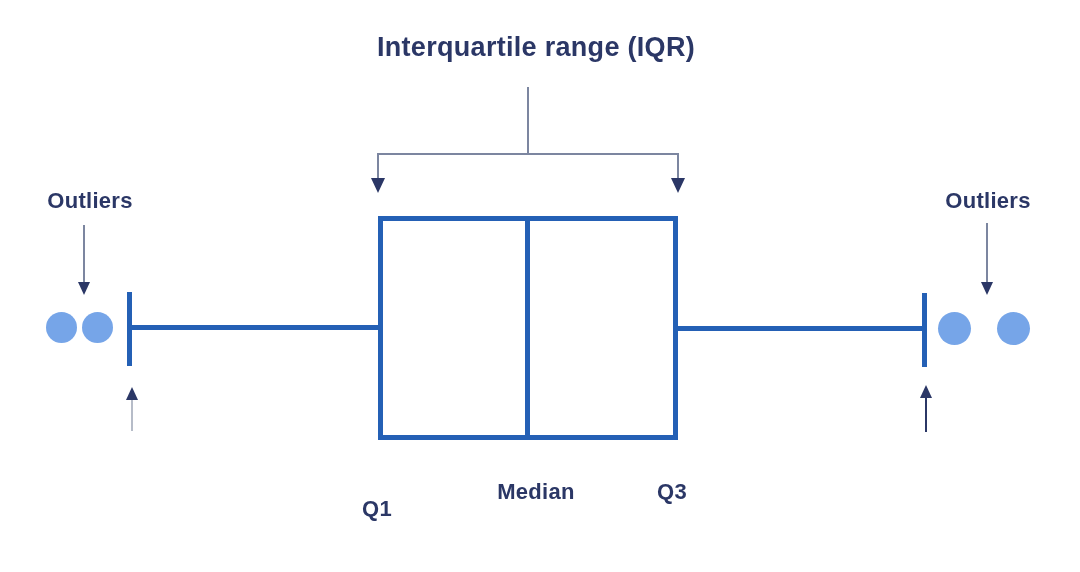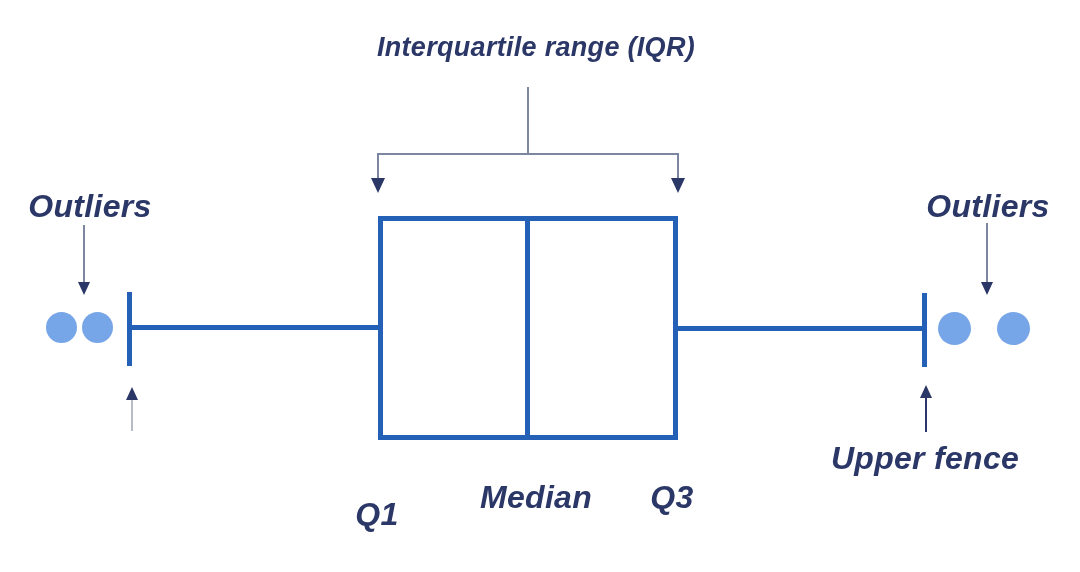--- a/index.html
+++ b/index.html
@@ -1,25 +1,24 @@
 <!DOCTYPE html>
 <html style="--navy: #2b3766; --blue: #2460b5; --lightblue: #76a5e8; --line: #7c86a0; --grayshaft: #b6bcc8; --background: #ffffff;"><head>
 <meta charset="utf-8">
 <style>
   html,body { margin:0; padding:0; background:#ffffff; }
   .canvas {
     position:relative; width:1080px; height:572px;
     background:var(--background,#ffffff); overflow:hidden;
     font-family:"Liberation Sans", sans-serif;
-    font-style:italic;
   }
   
   .label {
     position:absolute; transform:translateX(-50%);
-    color:var(--navy,#2b3766); font-size:32px; font-weight:600;
+    color:var(--navy,#2b3766); font-size:22px; font-weight:600;
     letter-spacing:0.3px; white-space:nowrap; line-height:1;
   }
   .title            { left:536px; top:34px; font-size:27px; }
   .outliers-left    { left:90px;  top:190px; }
   .outliers-right   { left:988px; top:190px; }
   .lower-fence-lb   { left:130px; top:442px; }
   .upper-fence-lb   { left:925px; top:442px; }
   .q1-lb            { left:377px; top:498px; }
   .median-lb        { left:536px; top:481px; }
   .q3-lb            { left:672px; top:481px; }
@@ -95,21 +94,20 @@
   <div class="thin out-shaft-l"></div>
   <div class="head down sm out-head-l"></div>
 
   <div class="label outliers-right">Outliers</div>
   <div class="thin out-shaft-r"></div>
   <div class="head down sm out-head-r"></div>
 
   <div class="thin lf-shaft"></div>
   <div class="head up lf-head"></div>
 
-  <div class="label upper-fence-lb">Upper fence</div>
   <div class="thin uf-shaft"></div>
   <div class="head up uf-head"></div>
 
   <div class="label q1-lb">Q1</div>
   <div class="label median-lb">Median</div>
   <div class="label q3-lb">Q3</div>
 
 </div>
 
 </body></html>

